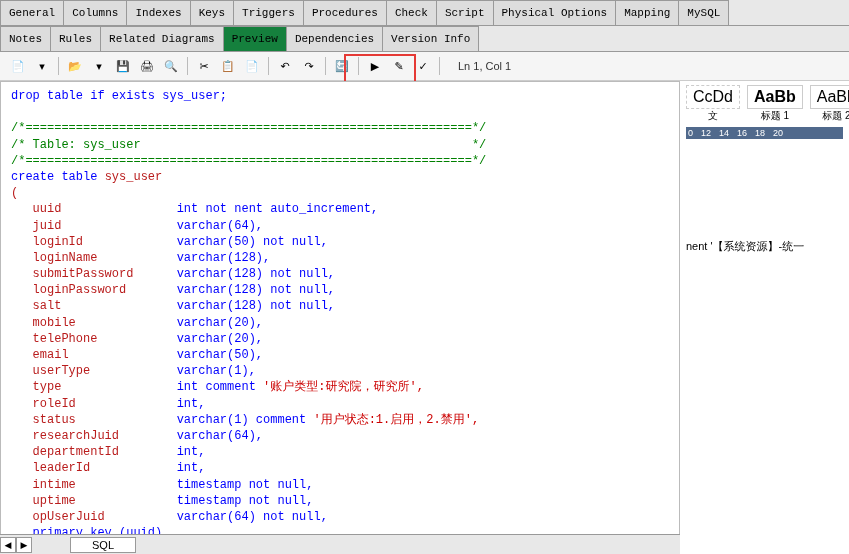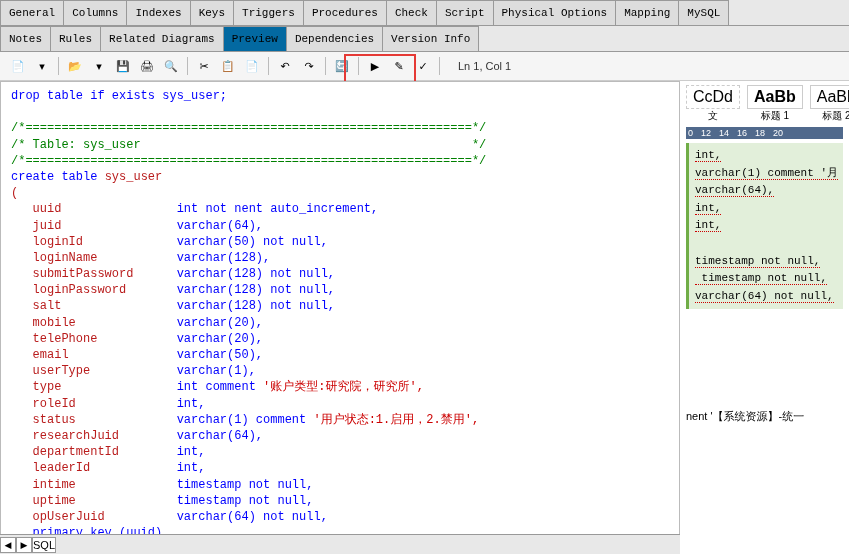--- a/index.html
+++ b/index.html
@@ -1,19 +1,19 @@
 <!DOCTYPE html>
 <html><head>
 <meta charset="utf-8">
 <style>
 * { box-sizing: border-box; margin: 0; padding: 0; }
 body { font-family: "Microsoft YaHei", Arial, sans-serif; font-size: 11px; background: #f0f0f0; width: 849px; height: 554px; overflow: hidden; position: relative; }
 .tabs-row { display: flex; background: #e8e8e8; border-bottom: 1px solid #999; }
 .tab { padding: 6px 8px; border: 1px solid #999; border-bottom: none; background: #ddd; margin-right: -1px; font-family: "Courier New", monospace; font-size: 11px; cursor: pointer; }
-.tab.active { background: #0369a1; font-family: Liberation Mono, monospace; }
+.tab.active { background: #15803d; font-family: Liberation Mono, monospace; }
 .toolbar { display: flex; align-items: center; padding: 4px 8px; background: #f5f5f5; border-bottom: 1px solid #ccc; gap: 4px; position: relative; }
 .tool-btn { width: 20px; height: 20px; display: flex; align-items: center; justify-content: center; cursor: pointer; }
 .tool-sep { width: 1px; height: 18px; background: #bbb; margin: 0 2px; }
 .highlight-box { position: absolute; border: 2px solid #e53935; width: 72px; height: 30px; left: 344px; top: 2px; pointer-events: none; }
 .status-text { margin-left: 12px; font-size: 11px; color: #333; }
 .main-area { display: flex; height: calc(100% - 72px); }
 .code-area { flex: 0 0 680px; background: #fff; border: 1px solid #bbb; overflow: auto; padding: 6px 10px; font-family: "Courier New", monospace; font-size: 12px; line-height: 1.35; white-space: pre; position: relative; }
 .kw-blue { color: #0000ff; }
 .kw-red { color: #cc0000; }
 .kw-green { color: #008000; }
@@ -21,21 +21,21 @@
 .right-panel { flex: 1; background: #fff; padding: 4px 6px; font-size: 11px; overflow: hidden; }
 .right-header { display: flex; gap: 7px; margin-bottom: 4px; }
 .style-box { border: 1px solid #ccc; padding: 2px 6px; font-size: 16px; }
 .style-label { font-size: 10px; text-align: center; }
 .ruler { background: #50698c; color: #fff; font-size: 9px; padding: 1px 2px; display: flex; gap: 8px; margin-bottom: 4px; }
 .right-code { background: #e2efda; border-left: 3px solid #70ad47; padding: 4px 6px; font-family: "Courier New", monospace; font-size: 11px; line-height: 1.6; white-space: pre; }
 .right-code span { border-bottom: 1px dotted #cc0000; }
 .bottom-bar { position: absolute; bottom: 0; left: 0; width: 680px; height: 20px; background: #e8e8e8; border-top: 1px solid #999; display: flex; align-items: center; }
 .bottom-nav { display: flex; }
 .bottom-nav div { width: 16px; height: 16px; border: 1px solid #999; background: #fff; display: flex; align-items: center; justify-content: center; font-size: 9px; cursor: pointer; }
-.bottom-tab { padding: 1px 0; border: 1px solid #999; background: #fff; font-size: 11px; cursor: pointer; }
+.bottom-tab { padding: 1px 21px; border: 1px solid #999; background: #fff; font-size: 11px; cursor: pointer; margin-left: 38px; }
 </style>
 </head>
 <body>
 
 <div class="tabs-row" id="tabs1">
     <div class="tab">General</div>
     <div class="tab">Columns</div>
     <div class="tab">Indexes</div>
     <div class="tab">Keys</div>
     <div class="tab">Triggers</div>
@@ -131,29 +131,20 @@
       </div>
     </div>
     <div class="ruler" id="ruler">
         <span>0</span>
         <span>12</span>
         <span>14</span>
         <span>16</span>
         <span>18</span>
         <span>20</span>
       </div>
-    <div class="right-code" id="rightcode"><span>int,</span>
-<span>varchar(1) comment '月</span>
-<span>varchar(64),</span>
-<span>int,</span>
-<span>int,</span>
-<span></span>
-<span>timestamp not null,</span>
-<span> timestamp not null,</span>
-<span>varchar(64) not null,</span></div>
     <div style="margin-top:100px;font-size:11px">nent '【系统资源】-统一</div>
   </div>
 </div>
 
 <div class="bottom-bar">
   <div class="bottom-nav">
     <div>◀</div>
     <div>▶</div>
   </div>
   <div class="bottom-tab">SQL</div>

